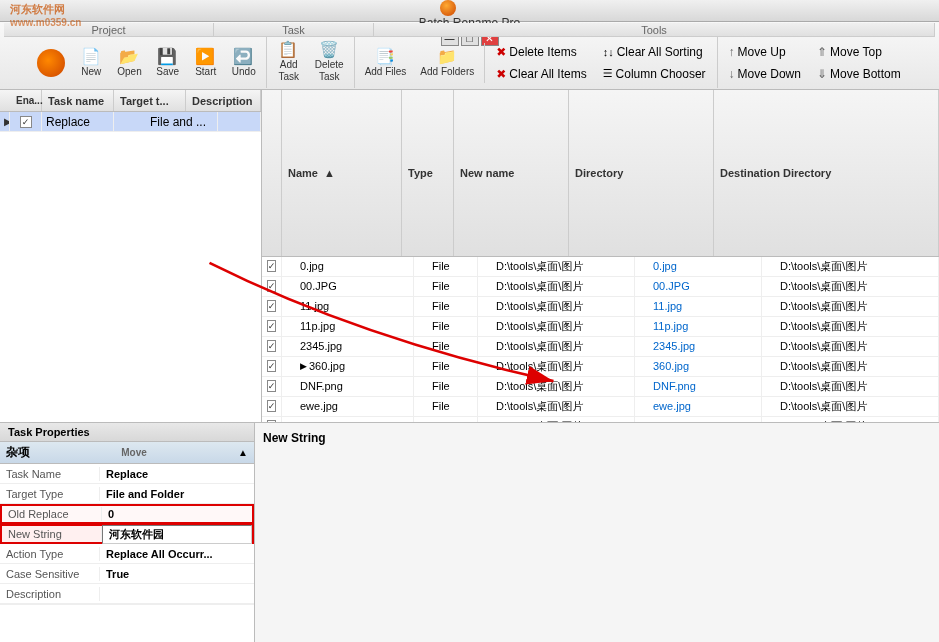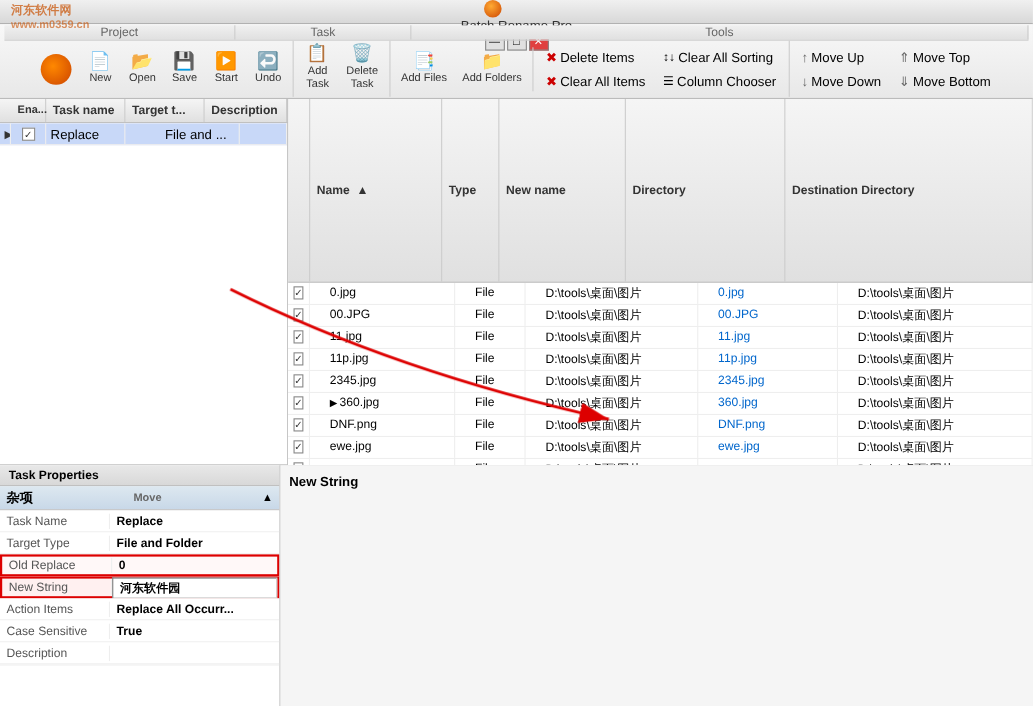--- a/index.html
+++ b/index.html
@@ -541,21 +541,21 @@
       <div class="prop-label">Old Replace</div>
       <div class="prop-value">0</div>
     </div>
 
     <div class="prop-row" style="border:2px solid #dd0000;background:#fff0f0;">
       <div class="prop-label">New String</div>
       <div class="prop-value" style="background:#fff;border:1px inset #ccc;">河东软件园</div>
     </div>
 
     <div class="prop-row">
-      <div class="prop-label">Action Items</div>
+      <div class="prop-label">Action Type</div>
       <div class="prop-value">Replace All Occurr...</div>
     </div>
 
     <div class="prop-row">
       <div class="prop-label">Case Sensitive</div>
       <div class="prop-value">True</div>
     </div>
 
     <div class="prop-row">
       <div class="prop-label">Description</div>

